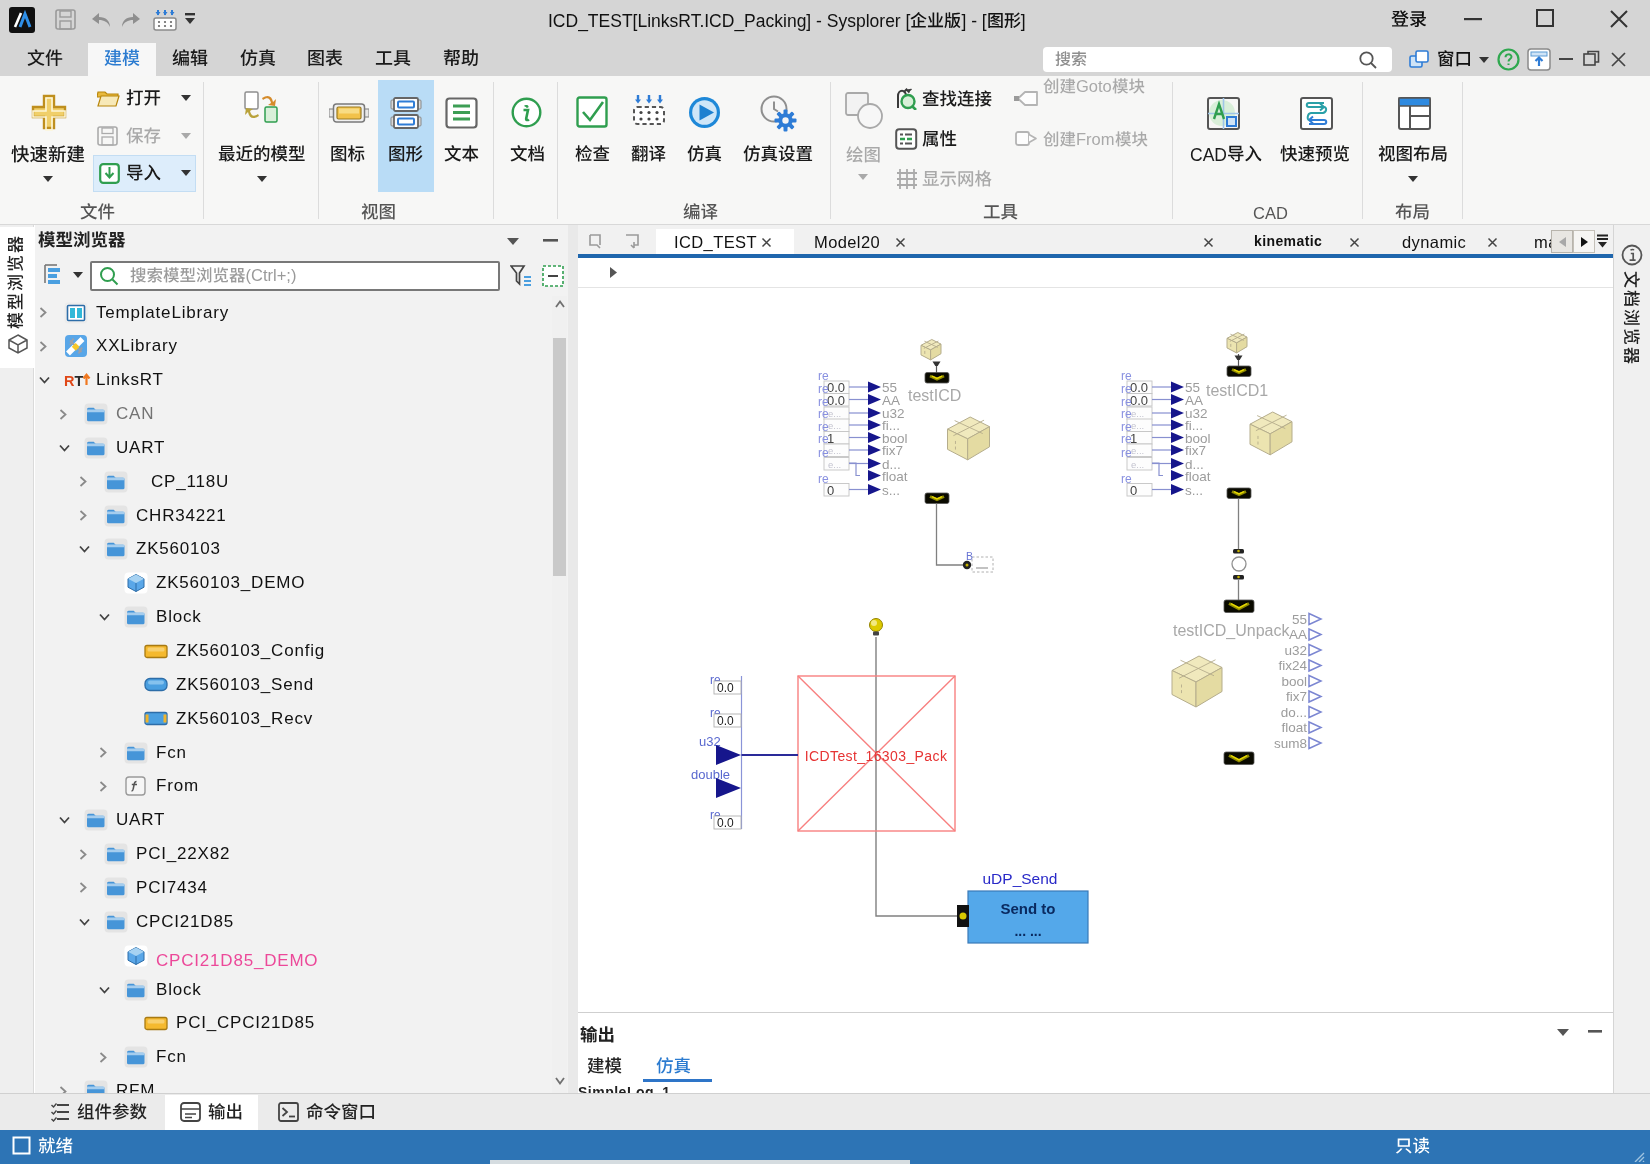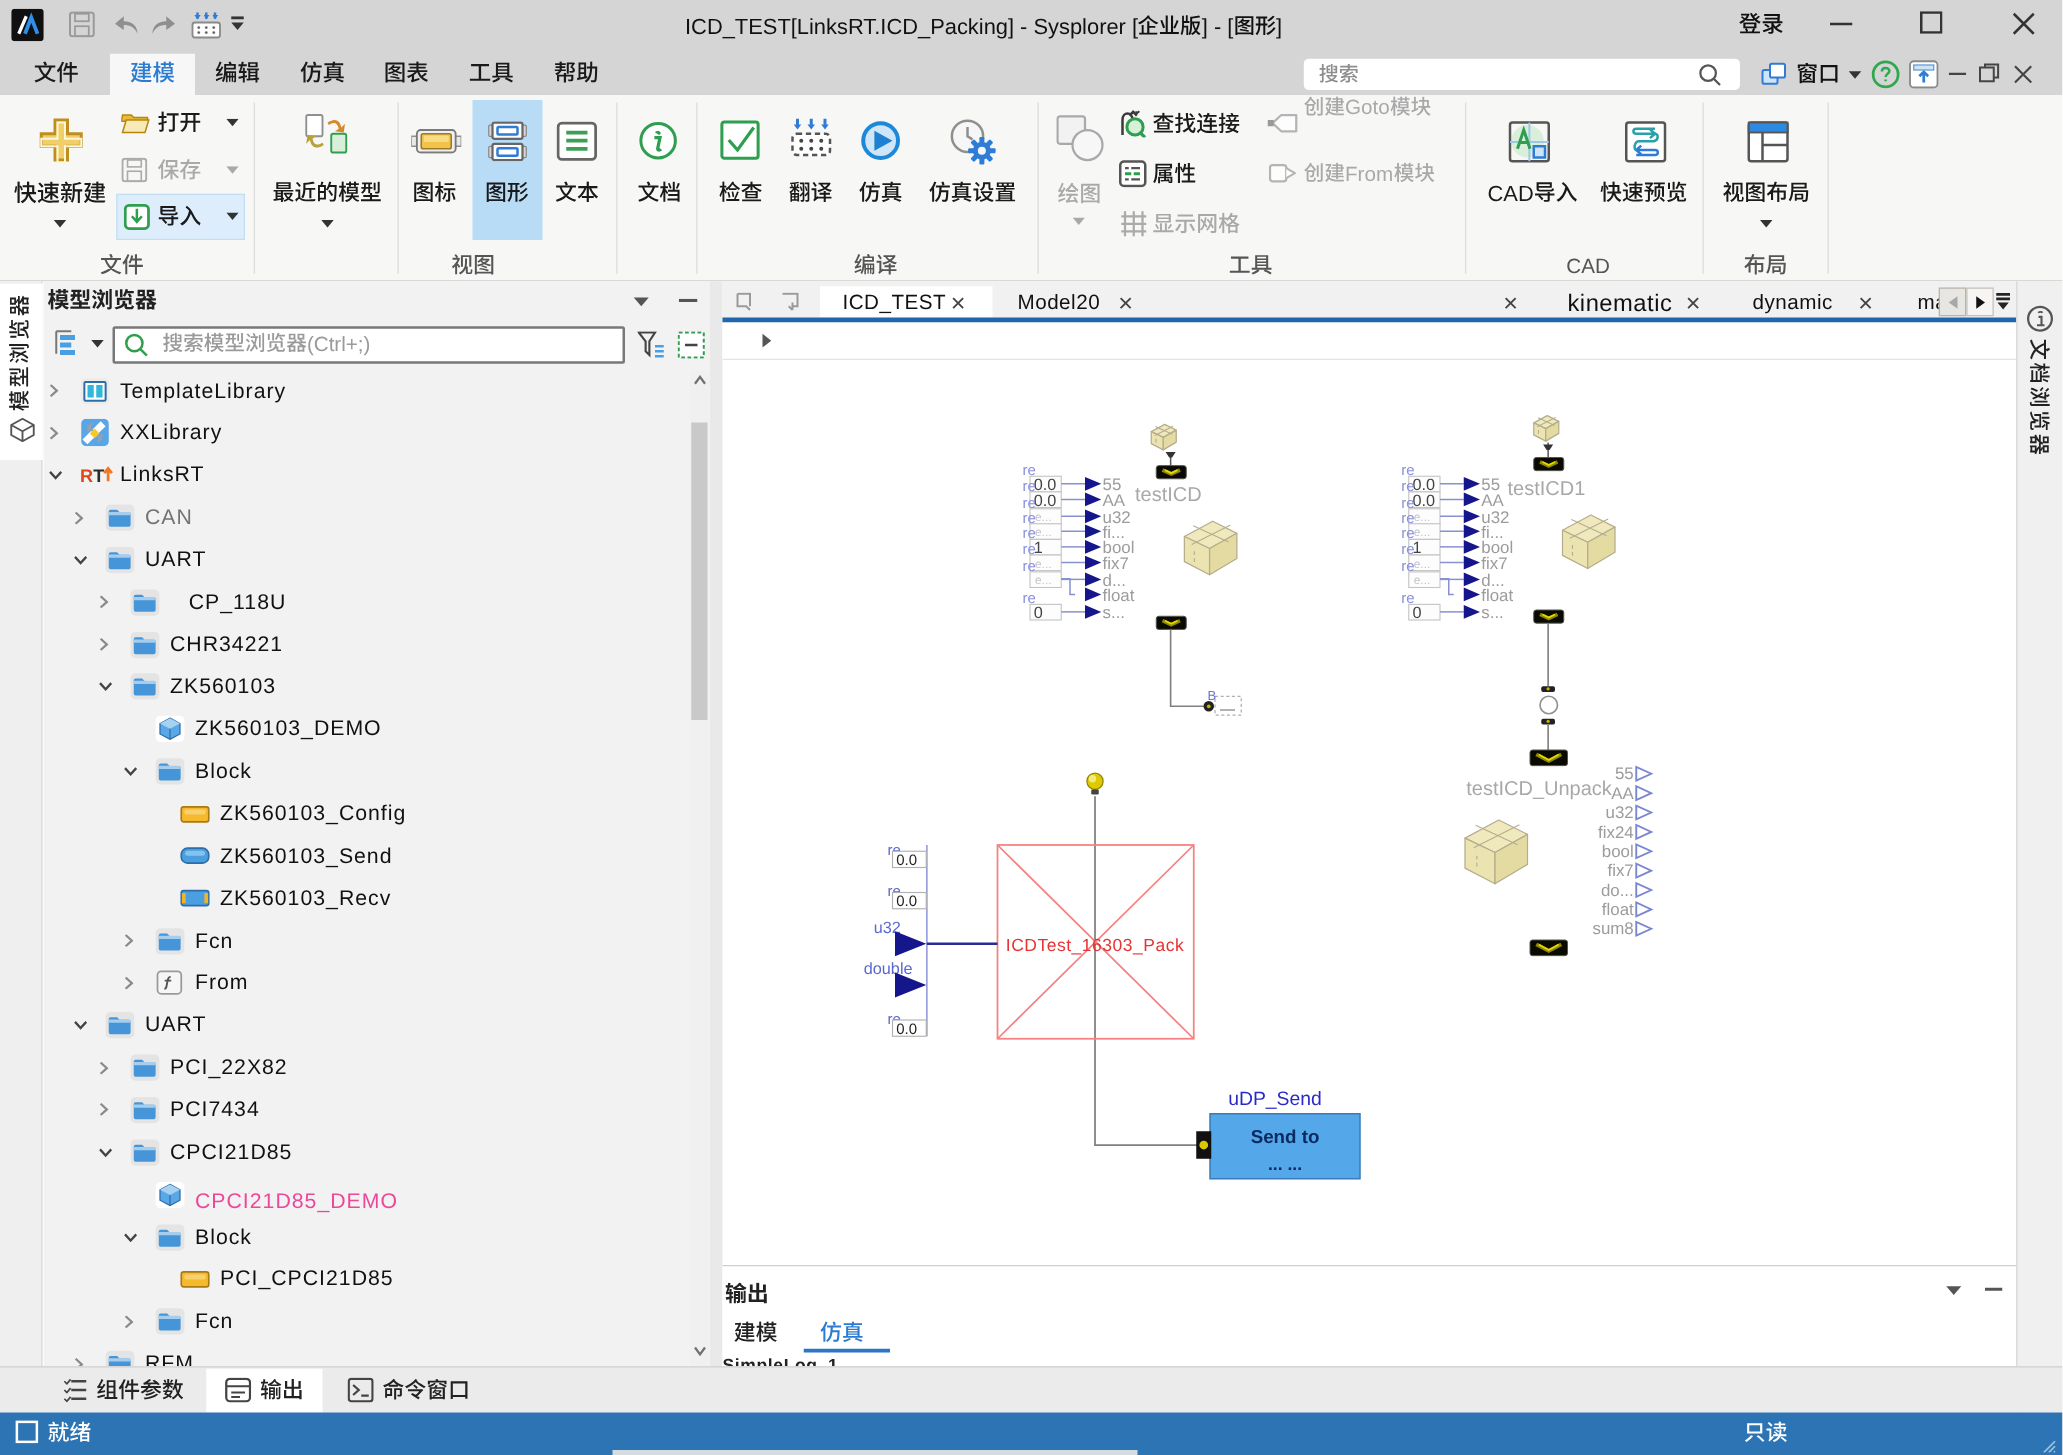--- a/index.html
+++ b/index.html
@@ -786,21 +786,21 @@
     <path d="M1.5 1.5 L9.5 9.5 M9.5 1.5 L1.5 9.5" stroke="#444" stroke-width="1.5"></path>
   </svg>
 <div style="position:absolute;left:814px;top:233px;font-size:16.5px;color:#111;font-weight:400;letter-spacing:0.4px;white-space:nowrap;">Model20</div>
 <svg style="position:absolute;left:895px;top:237px;" width="11" height="11" viewBox="0 0 11 11">
     <path d="M1.5 1.5 L9.5 9.5 M9.5 1.5 L1.5 9.5" stroke="#444" stroke-width="1.5"></path>
   </svg>
 <div style="position:absolute;left:949px;top:233px;font-size:16.5px;color:#111;font-weight:400;letter-spacing:0.4px;white-space:nowrap;margin-top:36px;">DataStoreMemoryTestDemo</div>
 <svg style="position:absolute;left:1203px;top:237px;" width="11" height="11" viewBox="0 0 11 11">
     <path d="M1.5 1.5 L9.5 9.5 M9.5 1.5 L1.5 9.5" stroke="#444" stroke-width="1.5"></path>
   </svg>
-<div style="position:absolute;left:1254px;top:233px;font-size:19px;color:#111;font-weight:400;letter-spacing:0.4px;white-space:nowrap;">kinematic</div>
+<div style="position:absolute;left:1254px;top:233px;font-size:14px;color:#111;font-weight:700;letter-spacing:0.4px;white-space:nowrap;">kinematic</div>
 <svg style="position:absolute;left:1349px;top:237px;" width="11" height="11" viewBox="0 0 11 11">
     <path d="M1.5 1.5 L9.5 9.5 M9.5 1.5 L1.5 9.5" stroke="#444" stroke-width="1.5"></path>
   </svg>
 <div style="position:absolute;left:1402px;top:233px;font-size:16.5px;color:#111;font-weight:400;letter-spacing:0.4px;white-space:nowrap;">dynamic</div>
 <svg style="position:absolute;left:1487px;top:237px;" width="11" height="11" viewBox="0 0 11 11">
     <path d="M1.5 1.5 L9.5 9.5 M9.5 1.5 L1.5 9.5" stroke="#444" stroke-width="1.5"></path>
   </svg>
 <div style="position:absolute;left:1534px;top:233px;font-size:16.5px;color:#111;font-weight:400;letter-spacing:0.4px;white-space:nowrap;">ma</div>
 <div style="position:absolute;left:1551px;top:230px;width:22px;height:23px;background:#e8e6e2;border:1px solid #b8b4ac"></div>
 <svg style="position:absolute;left:1558px;top:236px;" width="9" height="12" viewBox="0 0 9 12">

